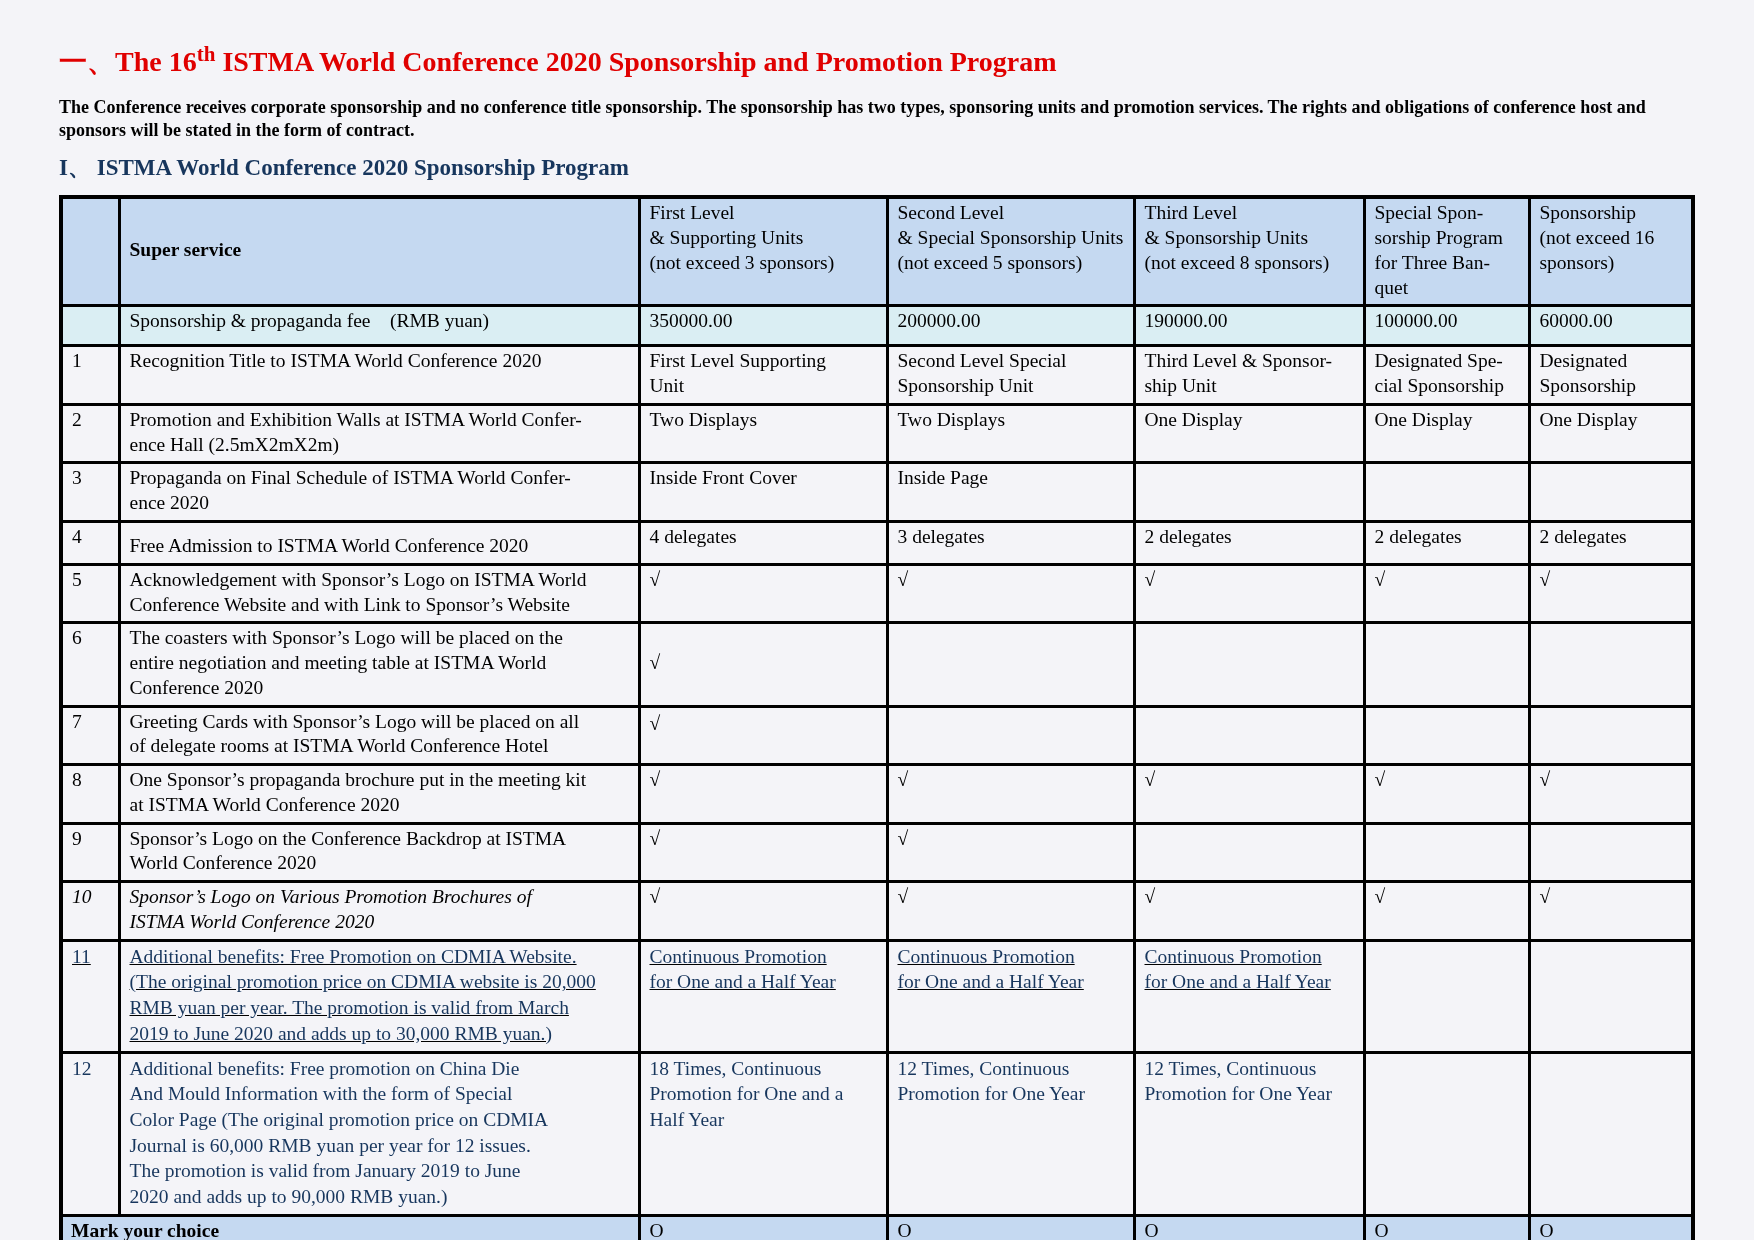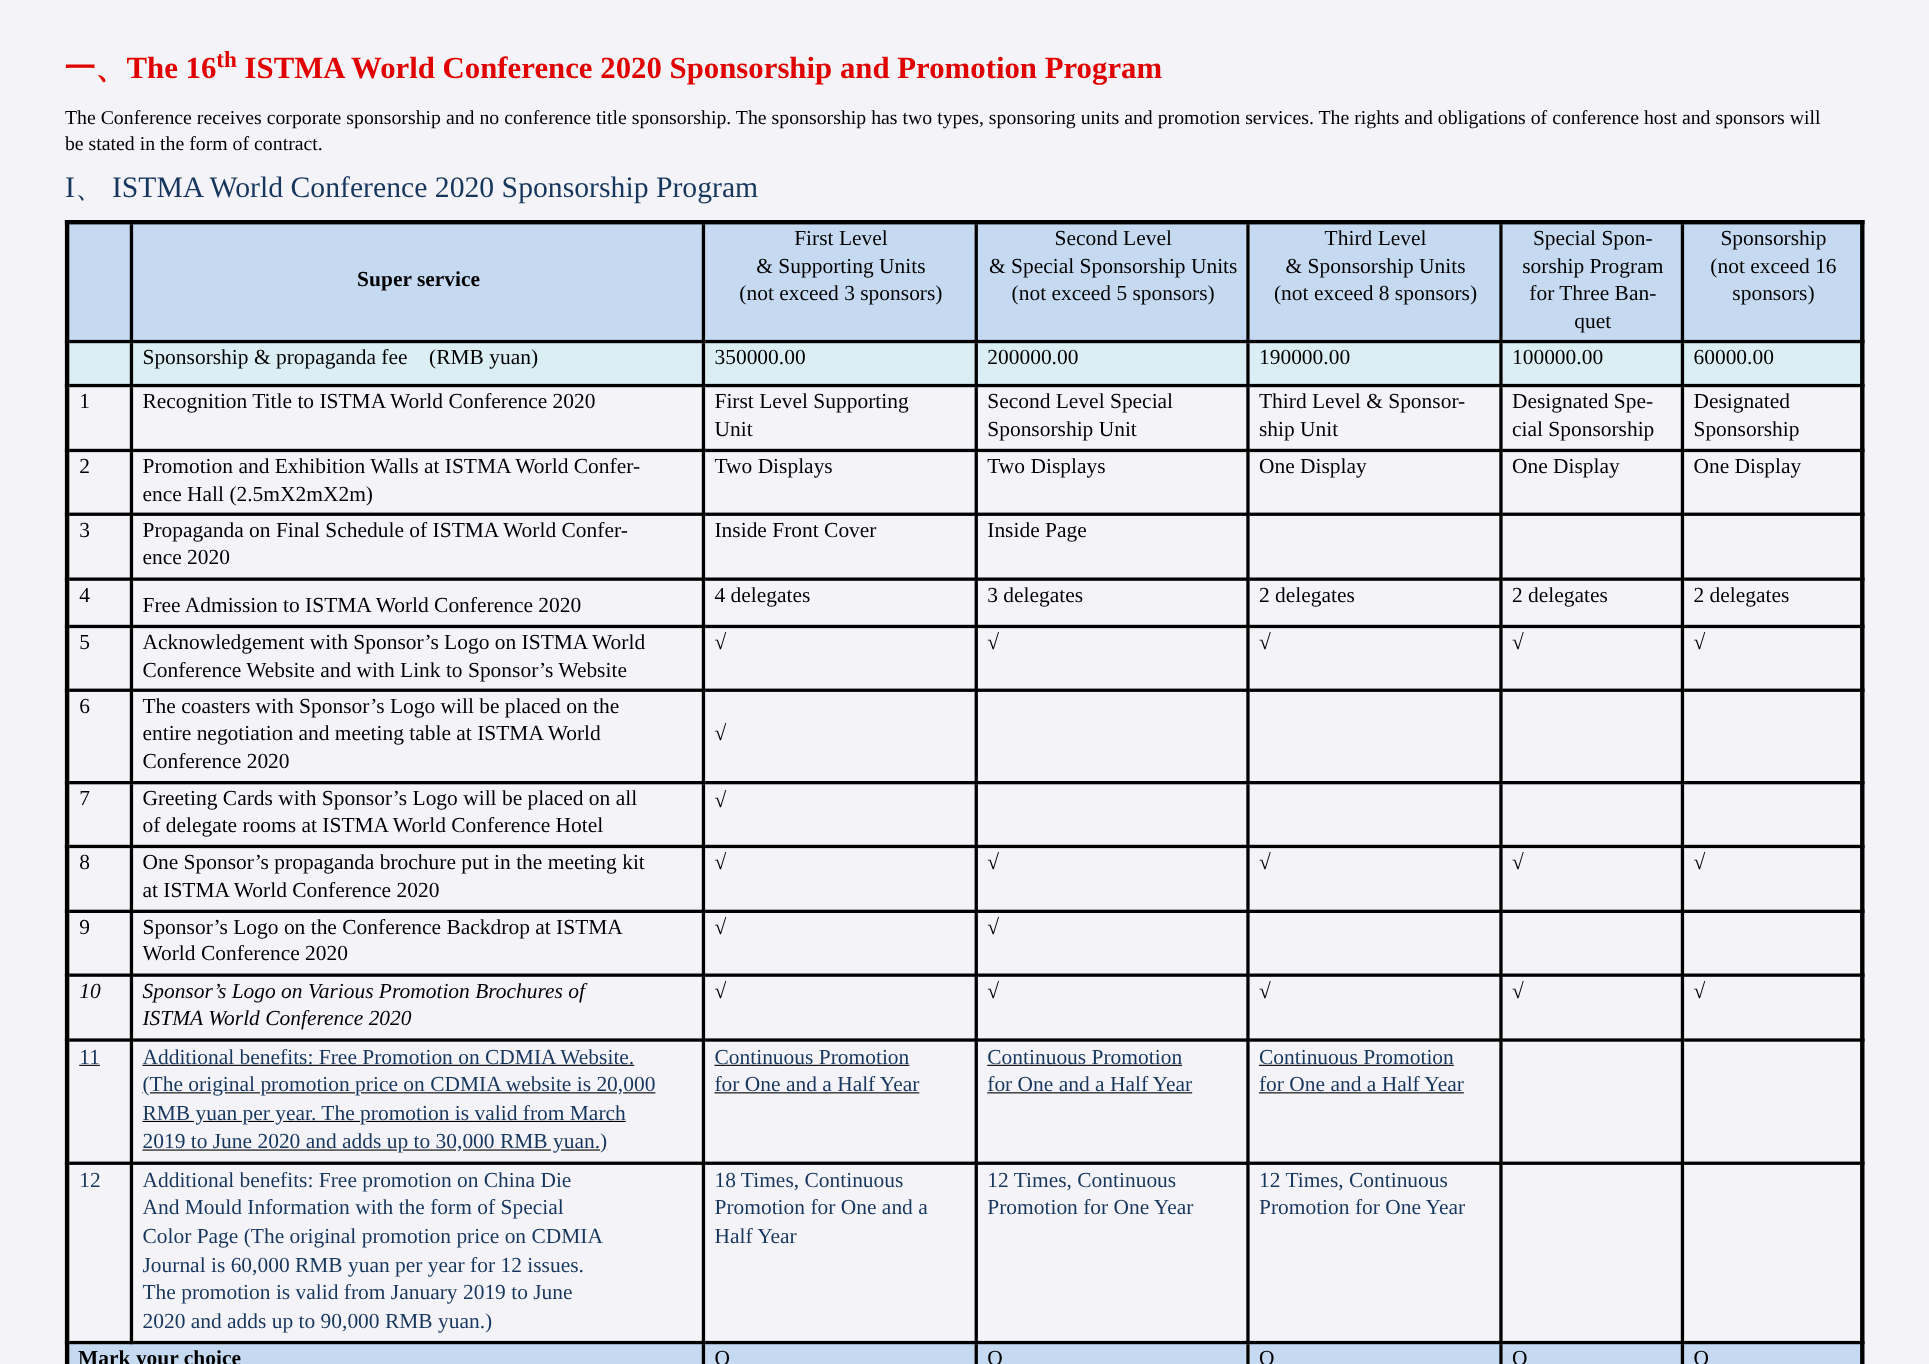--- a/index.html
+++ b/index.html
@@ -18,26 +18,27 @@
     font-weight: bold;
     margin-top: 12px;
   }
   .doc-title sup { font-size: 21px; vertical-align: super; }
 
   .intro {
     font-size: 18px;
     line-height: 23px;
     margin-top: 15px;
     width: 1600px;
+    font-weight: bold;
   }
 
   .section-heading {
     color: var(--navy, #17365d);
-    font-size: 27px;
-    font-weight: normal;
+    font-size: 23px;
+    font-weight: bold;
     margin-top: 10px;
   }
 
   table.sponsorship {
     border-collapse: collapse;
     table-layout: fixed;
     width: 1632px;
     margin-top: 12px;
     border: 4px solid #000;
     background: transparent;
@@ -57,21 +58,21 @@
   col.c-num   { width: 58px; }
   col.c-desc  { width: 520px; }
   col.c-v1    { width: 248px; }
   col.c-v2    { width: 247px; }
   col.c-v3    { width: 230px; }
   col.c-v4    { width: 165px; }
   col.c-v5    { width: 164px; }
 
   
   tr.row-h  { height: 92px; }
-  tr.row-h td { background: var(--table-header-bg, #c5d9f1); text-align: center; }
+  tr.row-h td { background: var(--table-header-bg, #c5d9f1); }
   tr.row-h td.super { font-weight: bold; vertical-align: middle; }
 
   
   tr.row-fee { height: 40px; }
   tr.row-fee td { background: var(--fee-row-bg, #daeef3); vertical-align: top; }
 
   
   td.val { vertical-align: bottom; padding-bottom: 6px; }
   td.num { padding-left: 8px; }
   td.desc { padding-left: 10px; }

